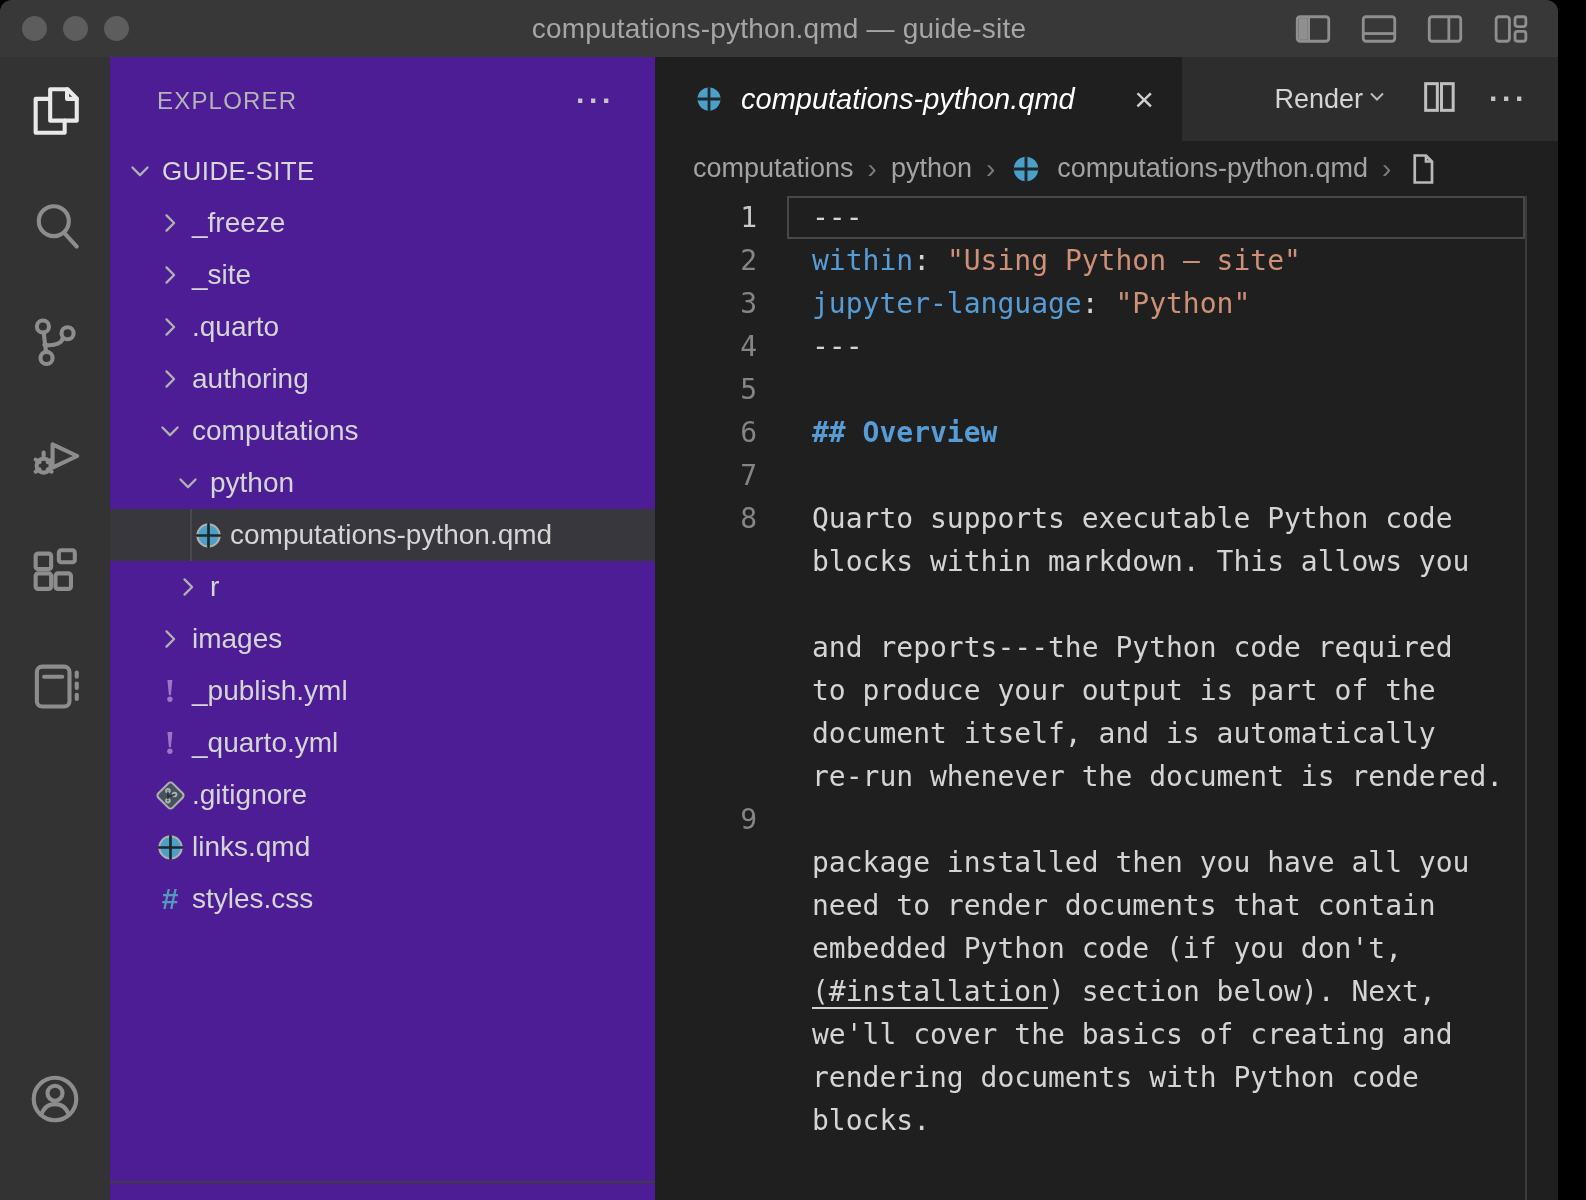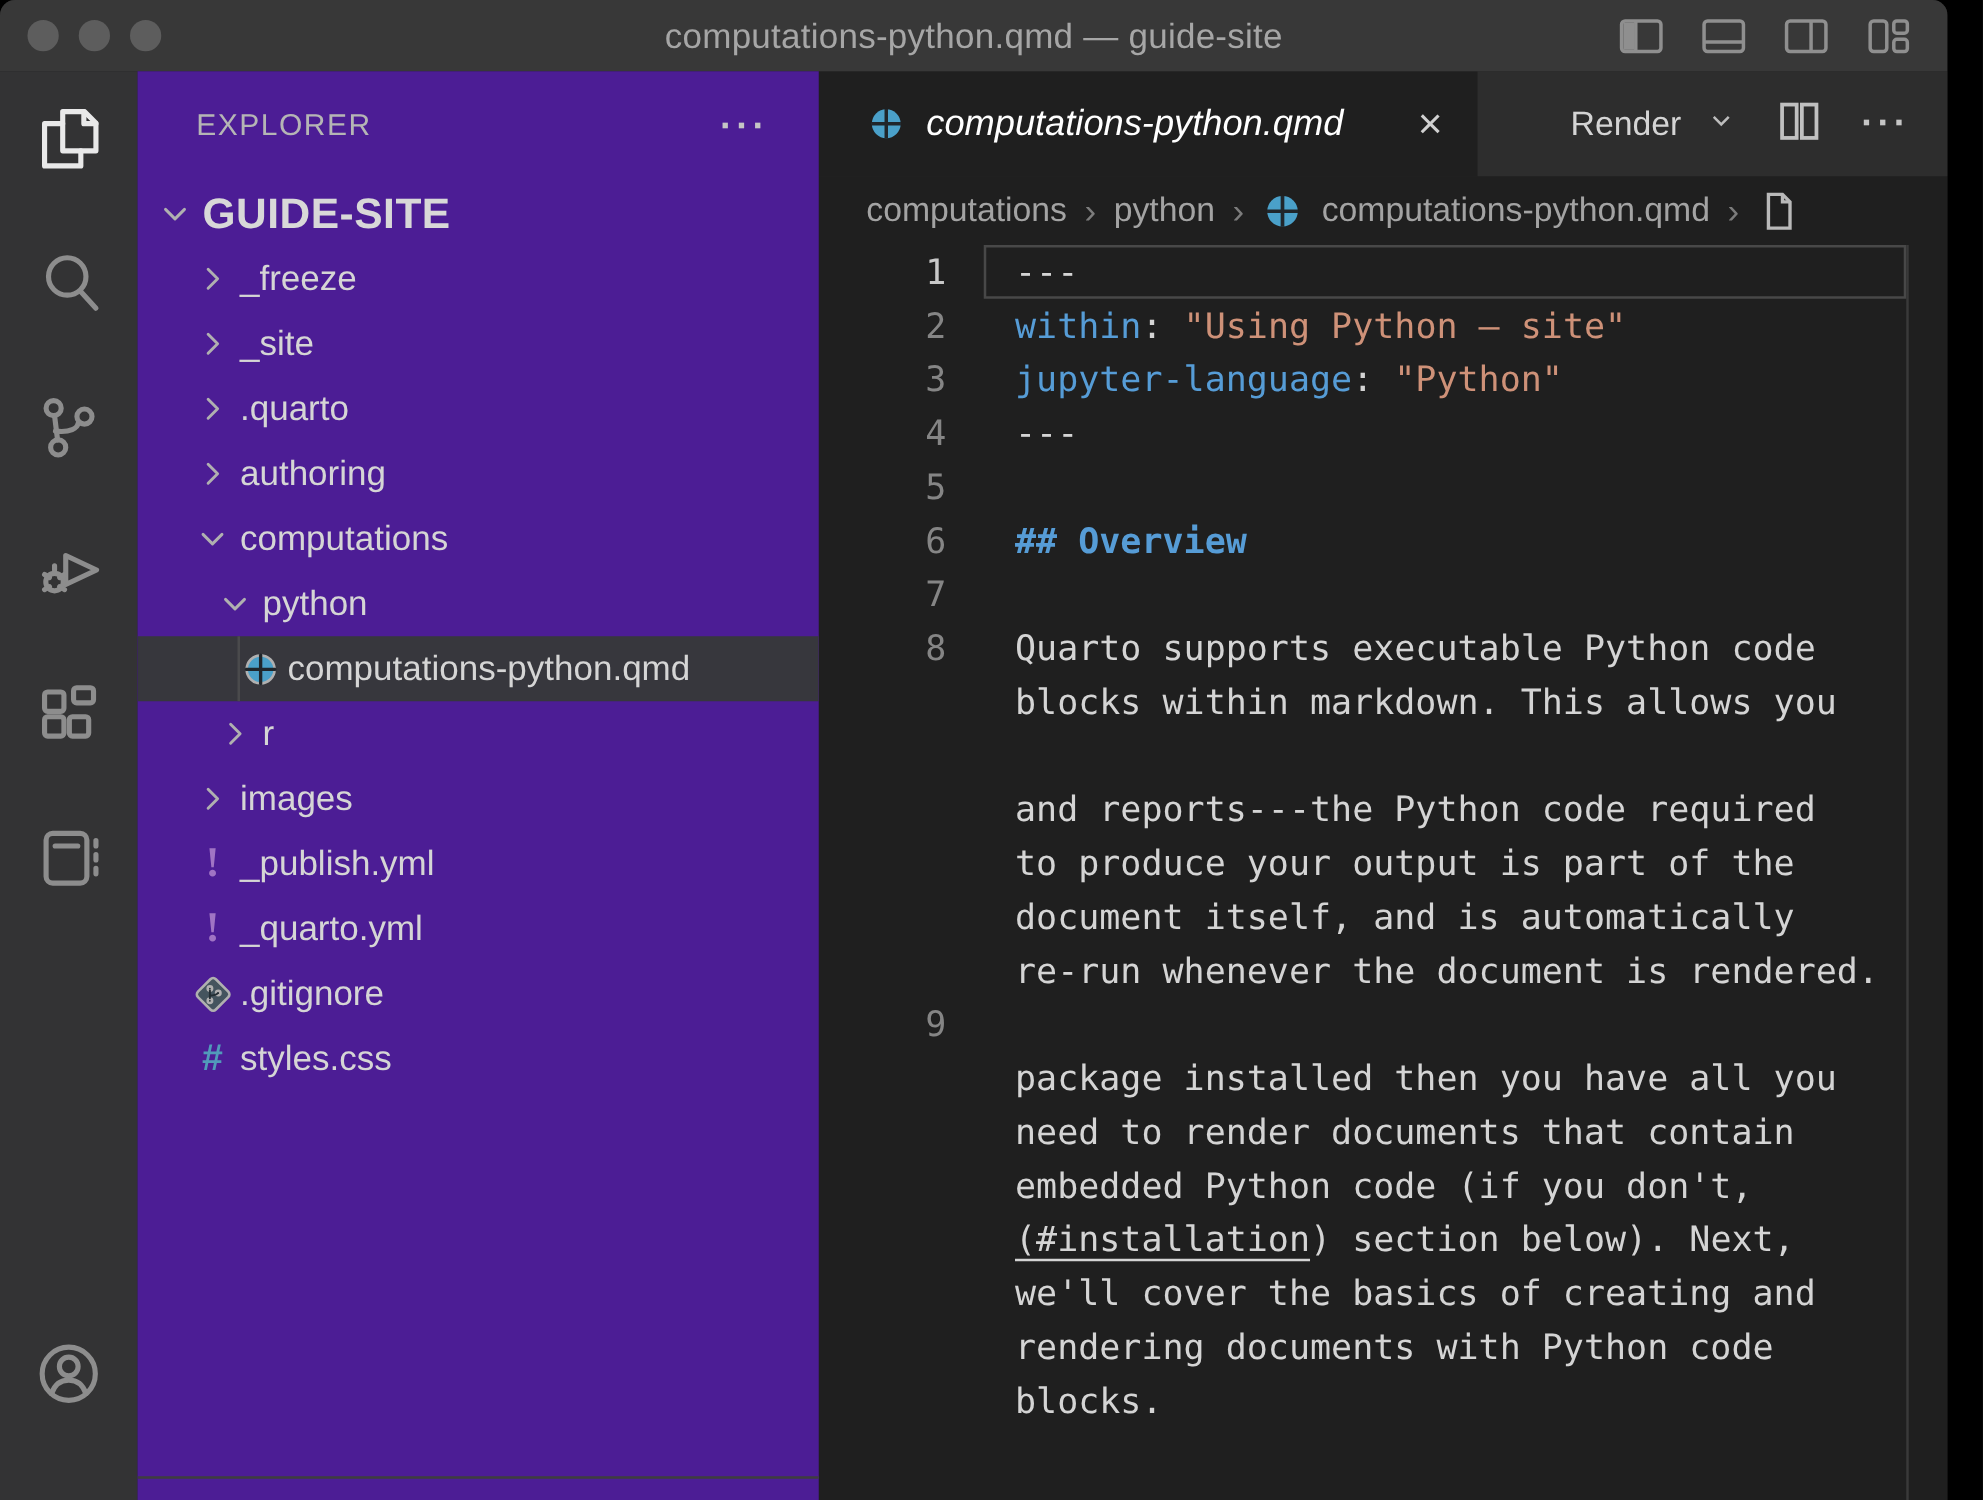--- a/index.html
+++ b/index.html
@@ -28,35 +28,35 @@
   #sidebar{width:545px;background:#4c1d95;flex:none;position:relative;overflow:hidden;}
   #sb-header{height:88px;display:flex;align-items:center;padding:0 40px 0 47px;justify-content:space-between;}
   #sb-title{color:#b5b5b5;font-size:24px;letter-spacing:1.2px;}
   .more-dots{color:#c5c5c5;font-size:30px;letter-spacing:3px;font-weight:bold;cursor:pointer;line-height:1;}
   .trow{height:52px;display:flex;align-items:center;color:#d5d5d5;font-size:28px;cursor:pointer;position:relative;}
   .trow.selected{background:#37373d;}
   .t-indent{flex:none;}
   .t-slot{width:36px;height:36px;flex:none;display:flex;align-items:center;justify-content:center;}
   .t-slot svg{width:28px;height:28px;stroke:#b0b0b0;fill:none;stroke-width:2;stroke-linecap:round;stroke-linejoin:round;}
   .t-label{margin-left:4px;white-space:nowrap;}
-  .trow.root .t-label{font-weight:bold;font-size:34px;letter-spacing:.4px;color:#d8d8d8;}
+  .trow.root .t-label{font-weight:normal;font-size:26px;letter-spacing:.4px;color:#d8d8d8;}
   .yaml-glyph{color:#a074c4;font-weight:bold;font-size:34px;font-family:"Liberation Serif",serif;}
   .css-glyph{color:#519aba;font-weight:bold;font-size:30px;}
   .guide-line{position:absolute;left:80px;top:0;bottom:0;width:1.5px;background:#4a4a4c;}
   #outline-sep{position:absolute;left:0;right:0;top:1124px;height:2px;background:#3e3e3e;}
   #outline-row{position:absolute;left:0;right:0;top:1128px;height:60px;display:flex;align-items:center;}
 
   
   #editor{flex:1;display:flex;flex-direction:column;background:#1f1f1f;min-width:0;}
   #tabbar{height:84px;background:#2d2d2d;display:flex;flex:none;}
   #tab{width:527px;background:#1f1f1f;display:flex;align-items:center;padding:0 24px 0 38px;box-sizing:border-box;gap:16px;cursor:pointer;}
   #tab-label{color:#fff;font-style:italic;font-size:29px;white-space:nowrap;flex:1;}
   #tab-close{color:#d0d0d0;font-size:34px;line-height:1;cursor:pointer;padding:0 4px;}
   #tab-actions{flex:1;display:flex;align-items:center;justify-content:flex-end;gap:30px;padding-right:30px;}
-  #render-btn{display:flex;align-items:center;gap:20px;color:#d4d4d4;font-size:27px;cursor:pointer;}
+  #render-btn{display:flex;align-items:center;gap:2px;color:#d4d4d4;font-size:27px;cursor:pointer;}
   #render-btn svg{width:24px;height:24px;stroke:#bdbdbd;fill:none;stroke-width:2;}
   .act-icon svg{width:40px;height:40px;stroke:#c0c0c0;fill:none;stroke-width:1.8;}
   #breadcrumb{height:55px;display:flex;align-items:center;gap:14px;padding-left:38px;color:#a3a3a3;font-size:27px;flex:none;}
   .bc-sep{color:#7c7c7c;font-size:28px;}
   .bc-item{cursor:pointer;white-space:nowrap;}
   .bc-icon{cursor:pointer;display:flex;}
   .bc-icon svg{width:34px;height:34px;}
   .page-icon svg{width:36px;height:36px;stroke:#b9b9b9;fill:none;stroke-width:1.8;}
 
   .quarto-ic{display:inline-flex;}
@@ -291,20 +291,30 @@
             <span class="t-slot">
               <svg viewBox="0 0 30 30" stroke="none" style="width: 31px; height: 31px;">
                 <rect x="5.2" y="5.2" width="19.6" height="19.6" rx="3" transform="rotate(45 15 15)" fill="#44545e"></rect>
                 <circle cx="12.5" cy="10.5" r="1.7" fill="#232e34"></circle>
                 <circle cx="12.5" cy="20" r="1.7" fill="#232e34"></circle>
                 <circle cx="19" cy="14" r="1.7" fill="#232e34"></circle>
                 <path d="M12.5 12v6M12.7 15.8c3.2 0 5-.8 6-1.8" stroke="#232e34" stroke-width="1.5" fill="none"></path>
               </svg>
             </span>
             <span class="t-label">.gitignore</span>
+          </div>
+          <div class="trow">
+            <span class="t-indent" style="width: 42px;"></span>
+            <span class="t-slot">
+              <svg viewBox="0 0 30 30" stroke="none" style="width: 31px; height: 31px;">
+                <circle cx="15" cy="15" r="10.8" fill="#4aa0c9"></circle>
+                <path d="M15 4v22M4 15h22" stroke="#20262b" stroke-width="2.6"></path>
+              </svg>
+            </span>
+            <span class="t-label">links.qmd</span>
           </div>
           <div class="trow">
             <span class="t-indent" style="width: 42px;"></span>
             <span class="t-slot">
               <span class="css-glyph">#</span>
             </span>
             <span class="t-label">styles.css</span>
           </div>
         </div>
       <div id="outline-sep"></div>

